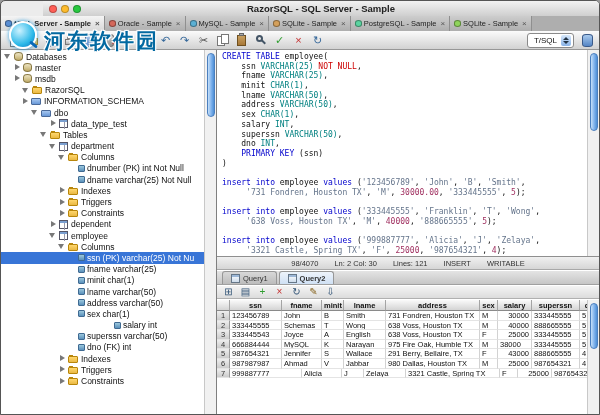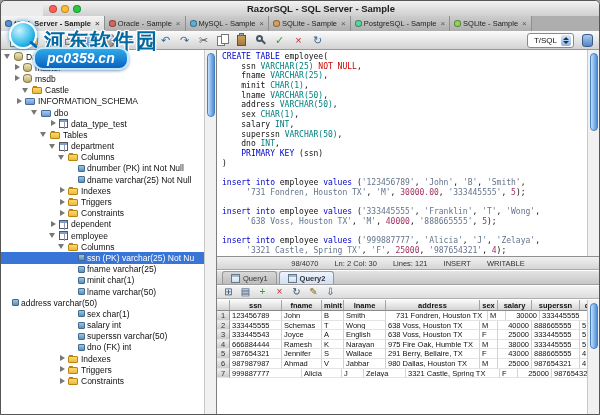--- a/index.html
+++ b/index.html
@@ -228,23 +228,23 @@
             <span class="tlb">master</span>
           </div>
           <div class="trow" style="padding-left: 12px;">
             <span class="arr closed"></span>
             <span class="nic t-db"></span>
             <span class="tlb">msdb</span>
           </div>
           <div class="trow" style="padding-left: 21px;">
             <span class="arr open"></span>
             <span class="nic t-folder"></span>
-            <span class="tlb">Castle</span>
-          </div>
-          <div class="trow" style="padding-left: 14px;">
+            <span class="tlb">RazorSQL</span>
+          </div>
+          <div class="trow" style="padding-left: 20px;">
             <span class="arr closed"></span>
             <span class="nic t-schema"></span>
             <span class="tlb">INFORMATION_SCHEMA</span>
           </div>
           <div class="trow" style="padding-left: 30px;">
             <span class="arr open"></span>
             <span class="nic t-schema"></span>
             <span class="tlb">dbo</span>
           </div>
           <div class="trow" style="padding-left: 48px;">
@@ -320,31 +320,31 @@
           <div class="trow" style="padding-left: 66px;">
             <span class="arr"></span>
             <span class="nic t-column"></span>
             <span class="tlb">minit char(1)</span>
           </div>
           <div class="trow" style="padding-left: 66px;">
             <span class="arr"></span>
             <span class="nic t-column"></span>
             <span class="tlb">lname varchar(50)</span>
           </div>
-          <div class="trow" style="">
+          <div class="trow" style="padding-left: 66px;">
             <span class="arr"></span>
             <span class="nic t-column"></span>
             <span class="tlb">address varchar(50)</span>
           </div>
           <div class="trow" style="padding-left: 66px;">
             <span class="arr"></span>
             <span class="nic t-column"></span>
             <span class="tlb">sex char(1)</span>
           </div>
-          <div class="trow" style="padding-left: 66px;">
+          <div class="trow" style="padding-left: 102px;">
             <span class="arr"></span>
             <span class="nic t-column"></span>
             <span class="tlb">salary int</span>
           </div>
           <div class="trow" style="padding-left: 66px;">
             <span class="arr"></span>
             <span class="nic t-column"></span>
             <span class="tlb">superssn varchar(50)</span>
           </div>
           <div class="trow" style="padding-left: 66px;">
@@ -427,21 +427,21 @@
               <div class="rc rh" style="width: 48px;">superssn</div>
               <div class="rc rh" style="width: 24px;">dno</div>
             </div>
           <div class="tbody">
               <div class="rrow">
                 <div class="rc rgut" style="width: 13px;">1</div>
                 <div class="rc" style="width: 52px;">123456789</div>
                 <div class="rc" style="width: 40px;">John</div>
                 <div class="rc" style="width: 22px;">B</div>
                 <div class="rc" style="width: 42px;">Smith</div>
-                <div class="rc" style="width: 94px; margin-left: 8px;">731 Fondren, Houston TX</div>
+                <div class="rc" style="width: 94px;">731 Fondren, Houston TX</div>
                 <div class="rc" style="width: 18px;">M</div>
                 <div class="rc" style="width: 34px; text-align: right;">30000</div>
                 <div class="rc" style="width: 48px;">333445555</div>
                 <div class="rc" style="width: 24px;">5</div>
               </div>
               <div class="rrow">
                 <div class="rc rgut" style="width: 13px;">2</div>
                 <div class="rc" style="width: 52px;">333445555</div>
                 <div class="rc" style="width: 40px;">Schemas</div>
                 <div class="rc" style="width: 22px;">T</div>
@@ -460,26 +460,26 @@
                 <div class="rc" style="width: 42px;">English</div>
                 <div class="rc" style="width: 94px;">638 Voss, Houston TX</div>
                 <div class="rc" style="width: 18px;">F</div>
                 <div class="rc" style="width: 34px; text-align: right;">25000</div>
                 <div class="rc" style="width: 48px;">333445555</div>
                 <div class="rc" style="width: 24px;">5</div>
               </div>
               <div class="rrow">
                 <div class="rc rgut" style="width: 13px;">4</div>
                 <div class="rc" style="width: 52px;">666884444</div>
-                <div class="rc" style="width: 40px;">Ramesh</div>
+                <div class="rc" style="width: 40px;">MySQL</div>
                 <div class="rc" style="width: 22px;">K</div>
                 <div class="rc" style="width: 42px;">Narayan</div>
                 <div class="rc" style="width: 94px;">975 Fire Oak, Humble TX</div>
                 <div class="rc" style="width: 18px;">M</div>
-                <div class="rc" style="width: 34px; text-align: right;">38000</div>
+                <div class="rc" style="width: 34px; ">38000</div>
                 <div class="rc" style="width: 48px;">333445555</div>
                 <div class="rc" style="width: 24px;">5</div>
               </div>
               <div class="rrow">
                 <div class="rc rgut" style="width: 13px;">5</div>
                 <div class="rc" style="width: 52px;">987654321</div>
                 <div class="rc" style="width: 40px;">Jennifer</div>
                 <div class="rc" style="width: 22px;">S</div>
                 <div class="rc" style="width: 42px;">Wallace</div>
                 <div class="rc" style="width: 94px;">291 Berry, Bellaire, TX</div>
@@ -518,16 +518,15 @@
             <div class="thumb"></div>
           </div>
       </div>
 
     </div>
   </div>
 
   <div class="watermark">
     <span class="wm-logo"></span>
     <span class="wm-name">河东软件园</span>
-    <span class="wm-url">pc0359.cn</span>
   </div>
 
 </div>
 
 </body></html>

